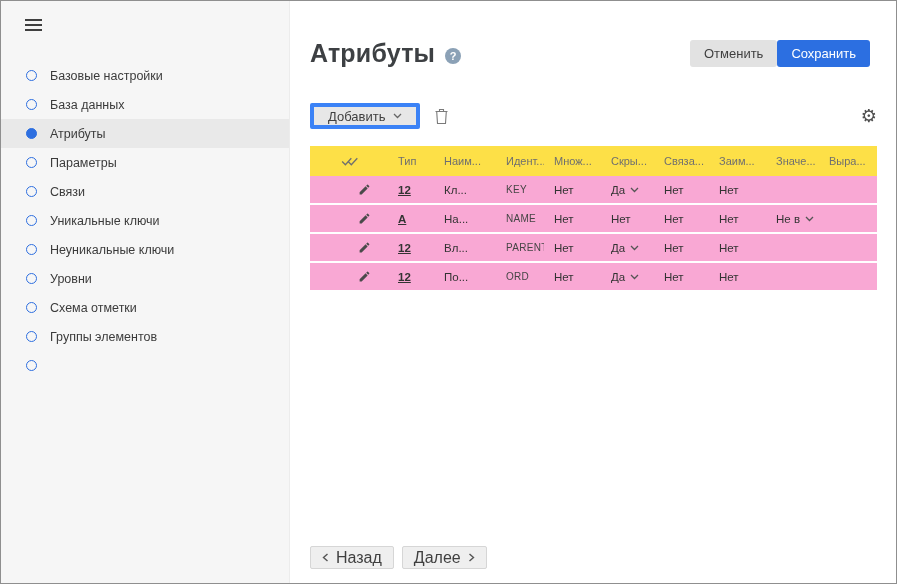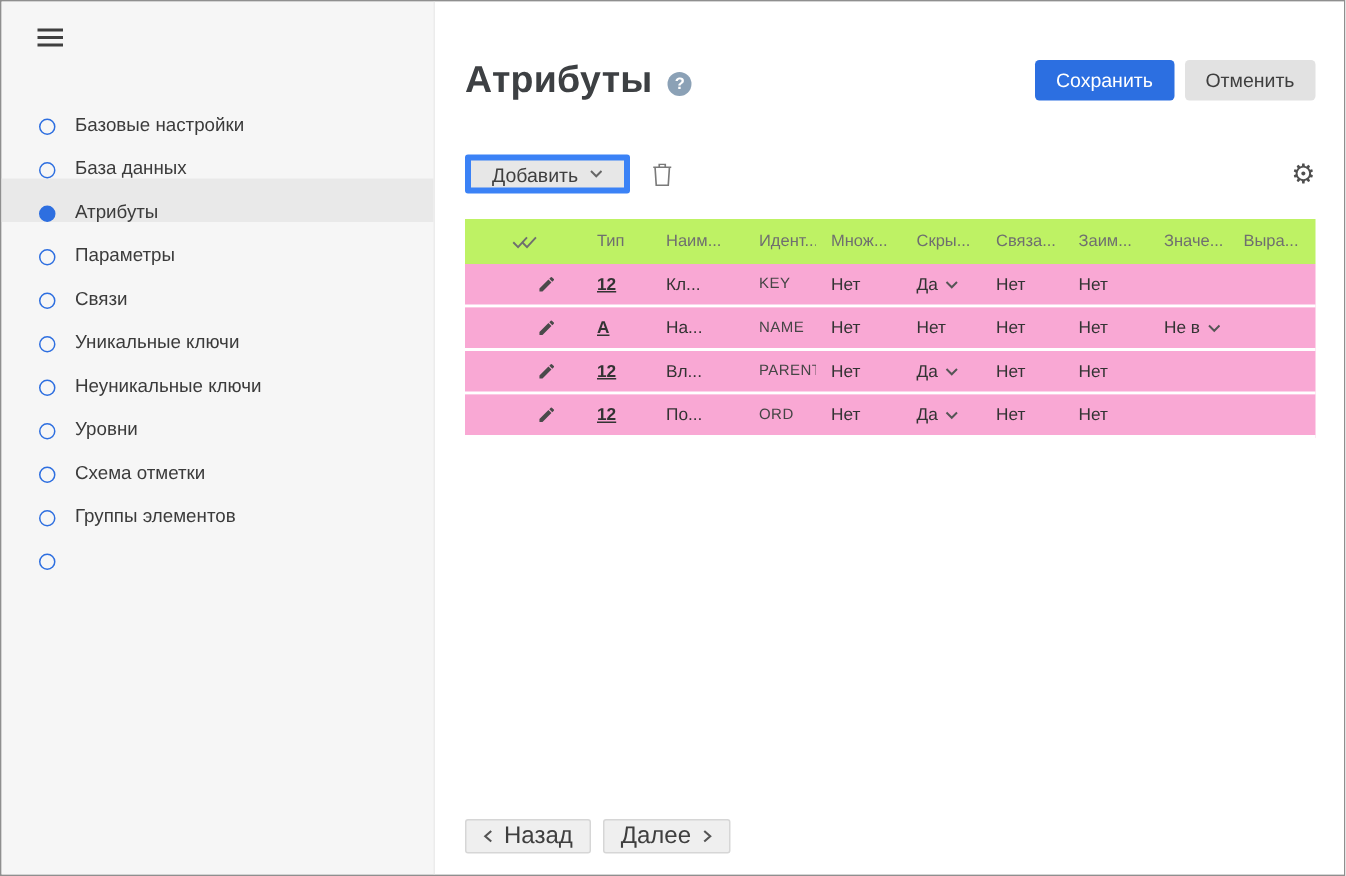--- a/index.html
+++ b/index.html
@@ -22,21 +22,21 @@
     width: 289px; flex-shrink: 0;
     background: #f6f6f6;
     border-right: 1px solid #ececec;
     padding-top: 18px;
   }
   .hamburger { width: 17px; margin-left: 24px; cursor: pointer; }
   .hamburger .bar { height: 2px; background: #3f3f3f; margin-bottom: 3px; }
   .hamburger .bar:last-child { margin-bottom: 0; }
   .nav { margin-top: 30px; }
   .nav-item {
-    display: flex; align-items: flex-end;
+    display: flex; align-items: center;
     height: 29px; padding-left: 25px; gap: 13px;
     font-size: 12.5px; color: #3b3b3b; cursor: pointer;
     white-space: nowrap;
   }
   .nav-item.selected { background: #e9e9e9; }
   .radio {
     width: 11px; height: 11px; border-radius: 50%;
     border: 1.5px solid #2e6fe0; background: transparent; flex-shrink: 0;
   }
   .nav-item.selected .radio { background: #2e6fe0; }
@@ -78,21 +78,21 @@
   }
   .gear { font-size: 18px; color: #4f4f4f; cursor: pointer; line-height: 1; }
 
   
   .table { margin-top: 17px; }
   .trow {
     display: grid;
     grid-template-columns: 78px 46px 62px 48px 57px 53px 55px 57px 53px 1fr;
     align-items: center;
   }
-  .trow.thead { height: 30px; background: #bef264; }
+  .trow.thead { height: 30px; background: #fde047; }
   .trow.data  { height: 29px; background: #f9a8d4; border-bottom: 2px solid #fff; }
   .cell {
     padding-left: 10px;
     overflow: hidden; white-space: nowrap;
     font-size: 11.5px; color: #333;
     display: flex; align-items: center; gap: 5px;
   }
   .thead .cell { font-size: 11px; color: #6f6f6f; }
   .cell.check-col { padding-left: 31px; }
   .cell.edit-col  { padding-left: 48px; }
@@ -168,22 +168,22 @@
       </div>
     </nav>
   </aside>
 
   <main class="main">
 
     <div class="header-row">
       <h1 class="title">Атрибуты</h1>
       <span class="help">?</span>
       <span class="spacer"></span>
+      <button class="btn secondary">Отменить</button>
       <button class="btn primary">Сохранить</button>
-      <button class="btn secondary">Отменить</button>
     </div>
 
     <div class="toolbar">
       <button class="btn add">
         <span>Добавить</span>
         <svg width="9" height="6" viewBox="0 0 9 6">
             <path d="M1 1l3.5 3.5L8 1" fill="none" stroke="#666" stroke-width="1.3"></path>
           </svg>
       </button>
       <button class="icon-btn">

